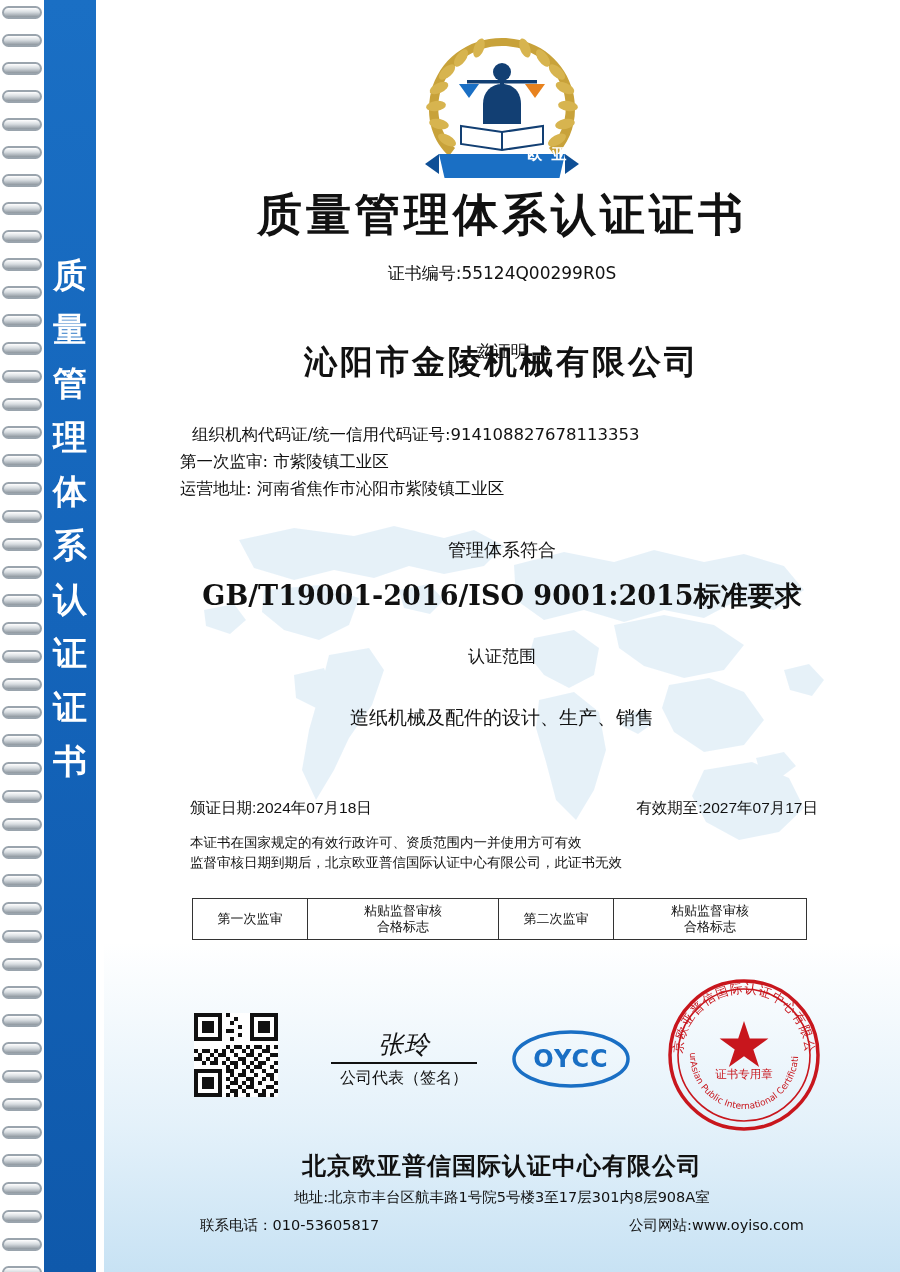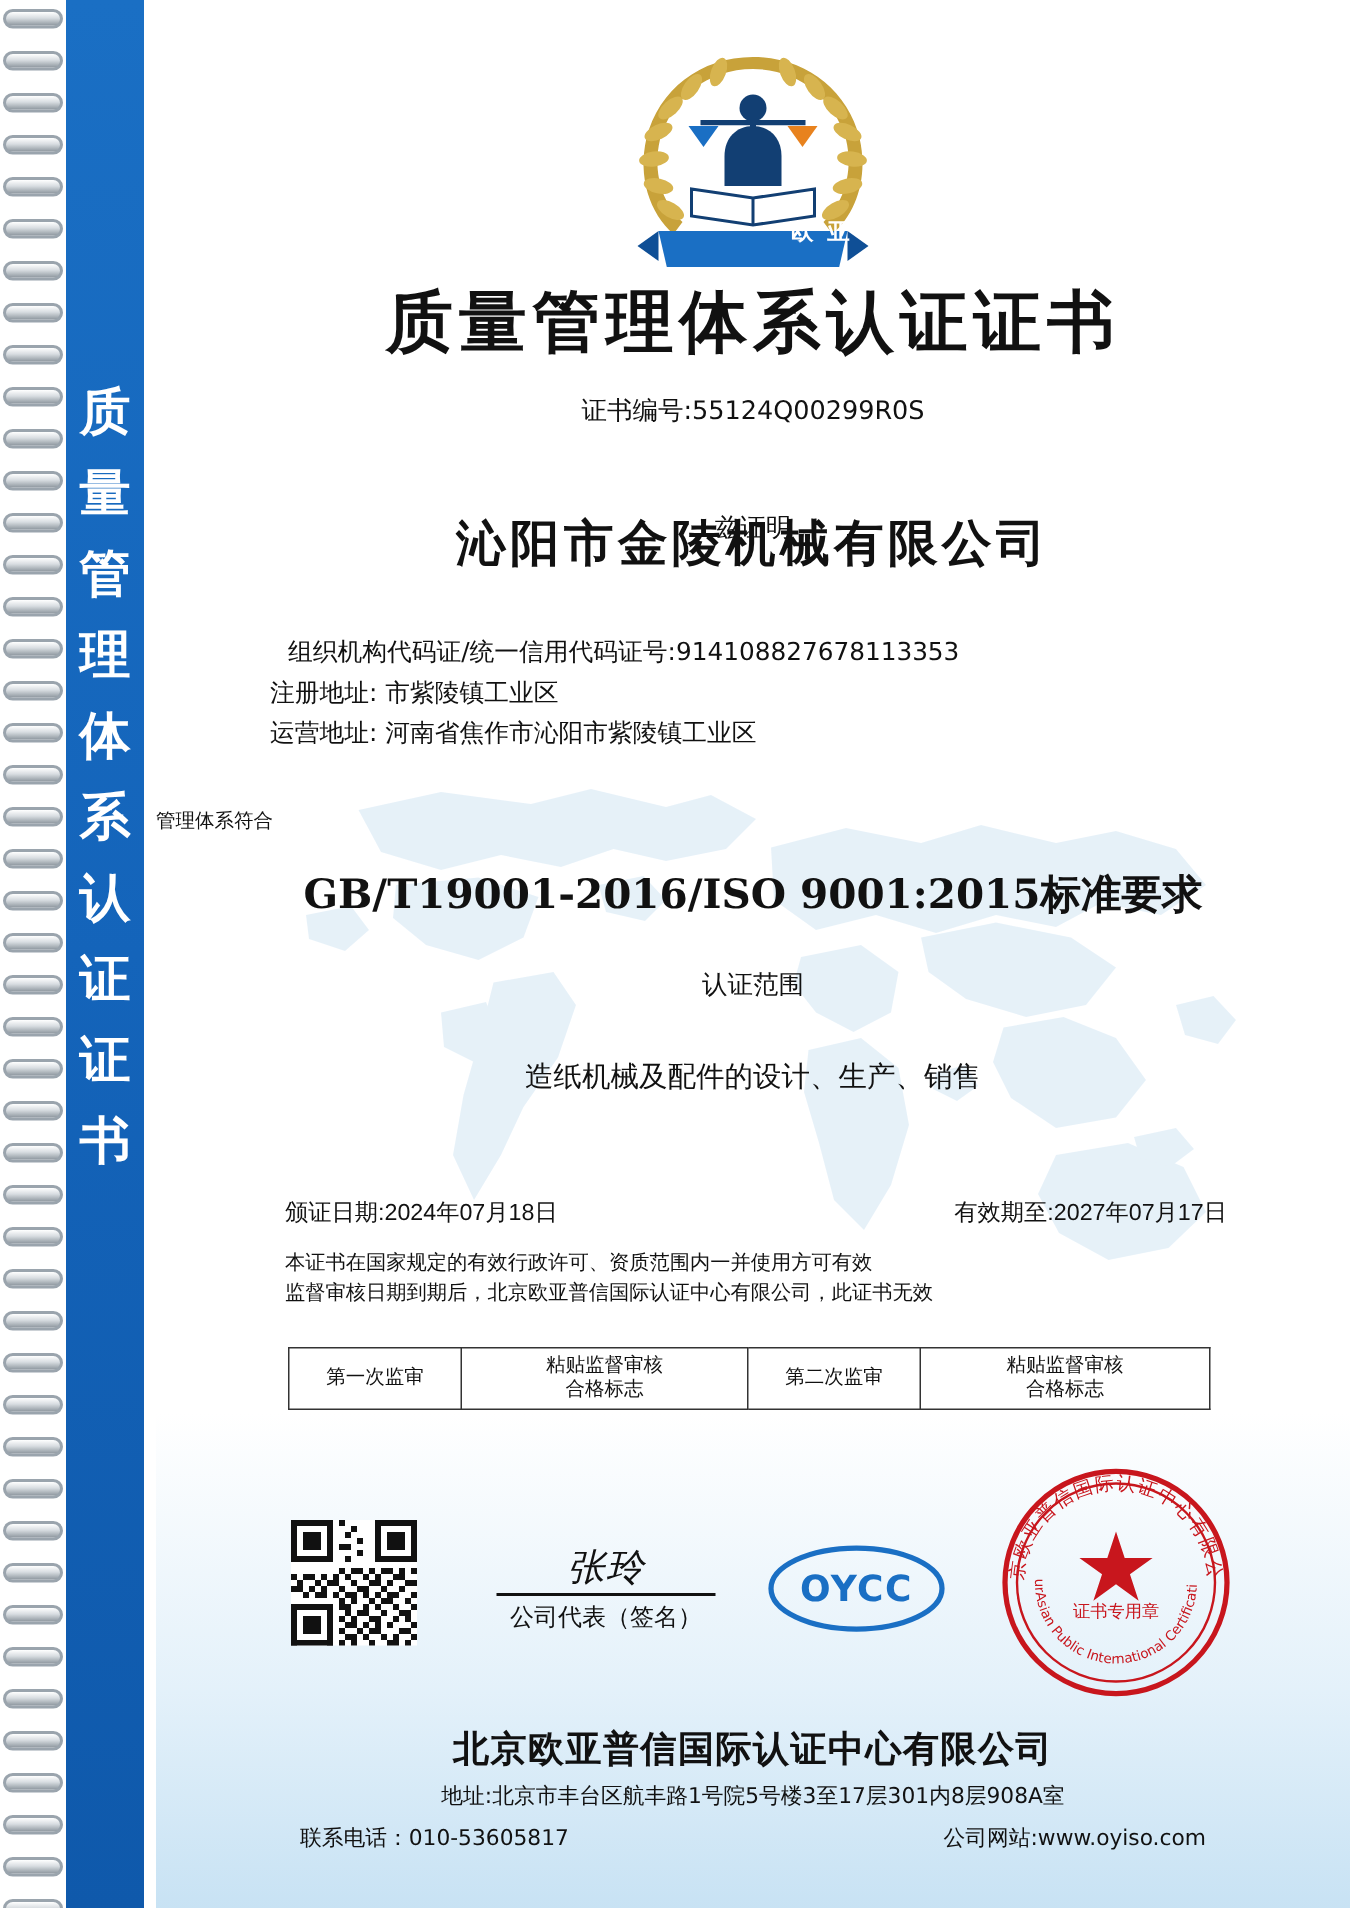--- a/index.html
+++ b/index.html
@@ -175,22 +175,22 @@
     color: #111111;
     font-family: "DejaVu Sans", sans-serif;
   }
   .info-block div { white-space: nowrap; }
   .info-row-1 { padding-left: 12px; }
 
   .conform {
     position: absolute;
     top: 538px;
     left: 0; width: 796px;
-    text-align: left;
-    font-size: 13px;
+    text-align: center;
+    font-size: 18px;
     color: #111111;
     font-family: "DejaVu Sans", sans-serif;
   }
   .standard {
     position: absolute;
     top: 578px;
     left: 0; width: 796px;
     text-align: center;
     font-size: 27px;
     font-weight: bold;
@@ -510,21 +510,21 @@
         <div class="emblem-text">欧 亚 认 证</div>
       </div>
 
       <div class="cert-title">质量管理体系认证证书</div>
       <div class="cert-no">证书编号:55124Q00299R0S</div>
       <div class="hereby">兹证明</div>
       <div class="company">沁阳市金陵机械有限公司</div>
 
       <div class="info-block">
         <div class="info-row-1">组织机构代码证/统一信用代码证号:914108827678113353</div>
-        <div>注册地址: 市紫陵镇工业区</div>
+        <div>第一次监审: 市紫陵镇工业区</div>
         <div>运营地址: 河南省焦作市沁阳市紫陵镇工业区</div>
       </div>
 
       <div class="conform">管理体系符合</div>
       <div class="standard">GB/T19001-2016/ISO 9001:2015标准要求</div>
       <div class="scope-label">认证范围</div>
       <div class="scope-value">造纸机械及配件的设计、生产、销售</div>
 
       <div class="dates">
         <span>颁证日期:2024年07月18日</span>

